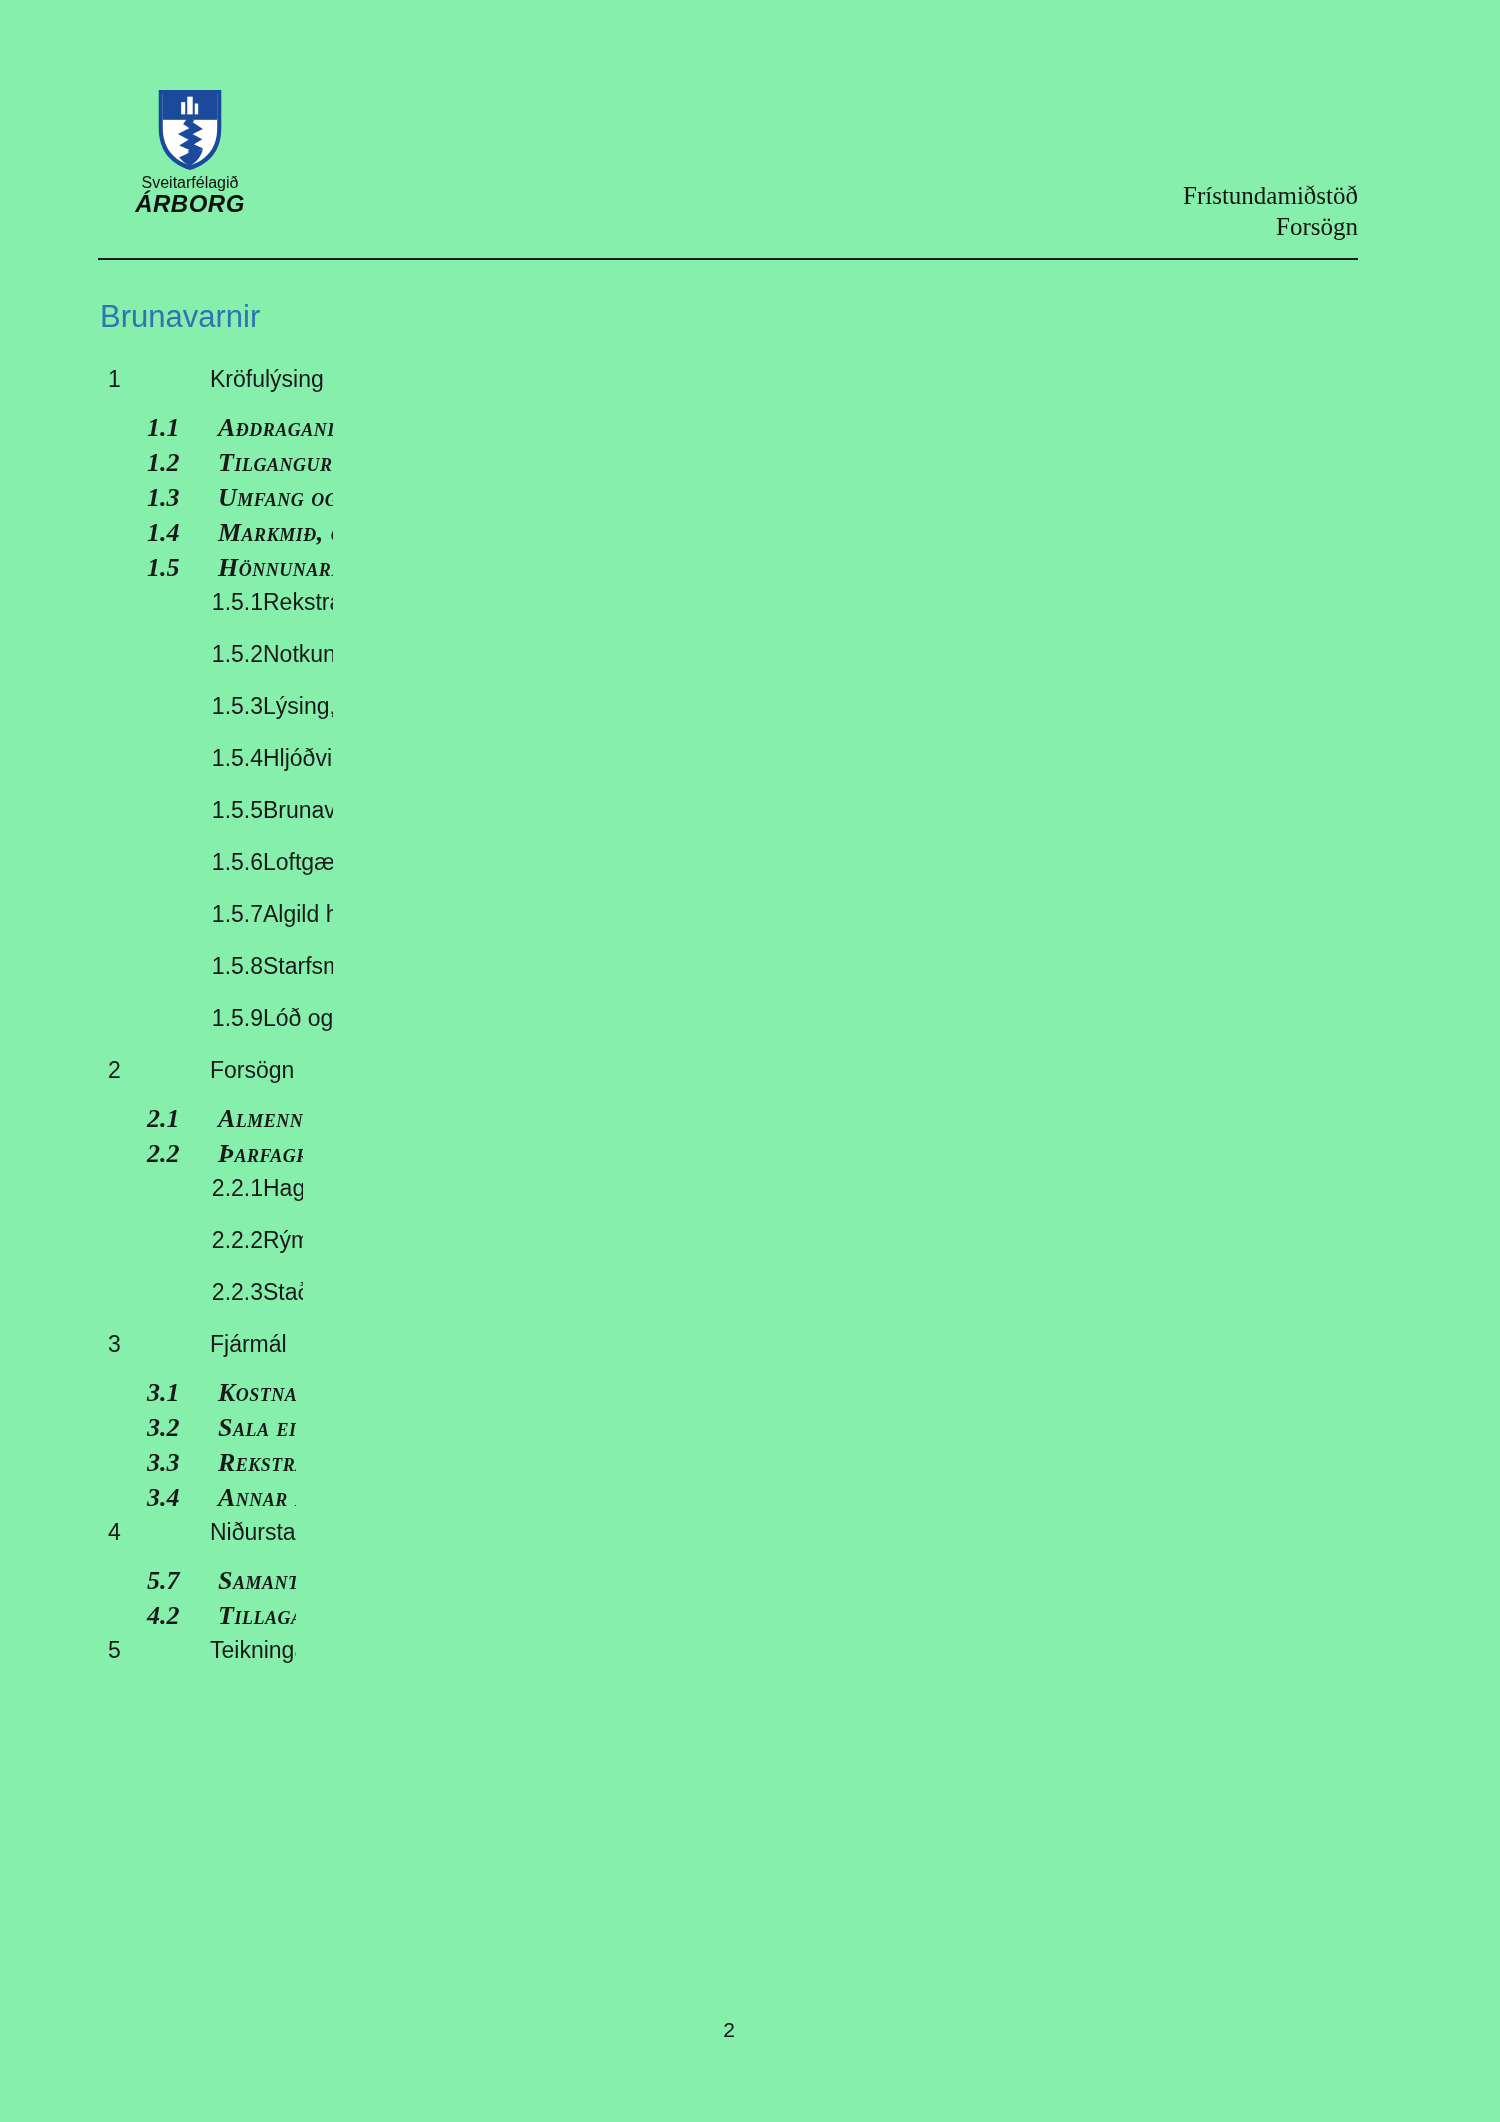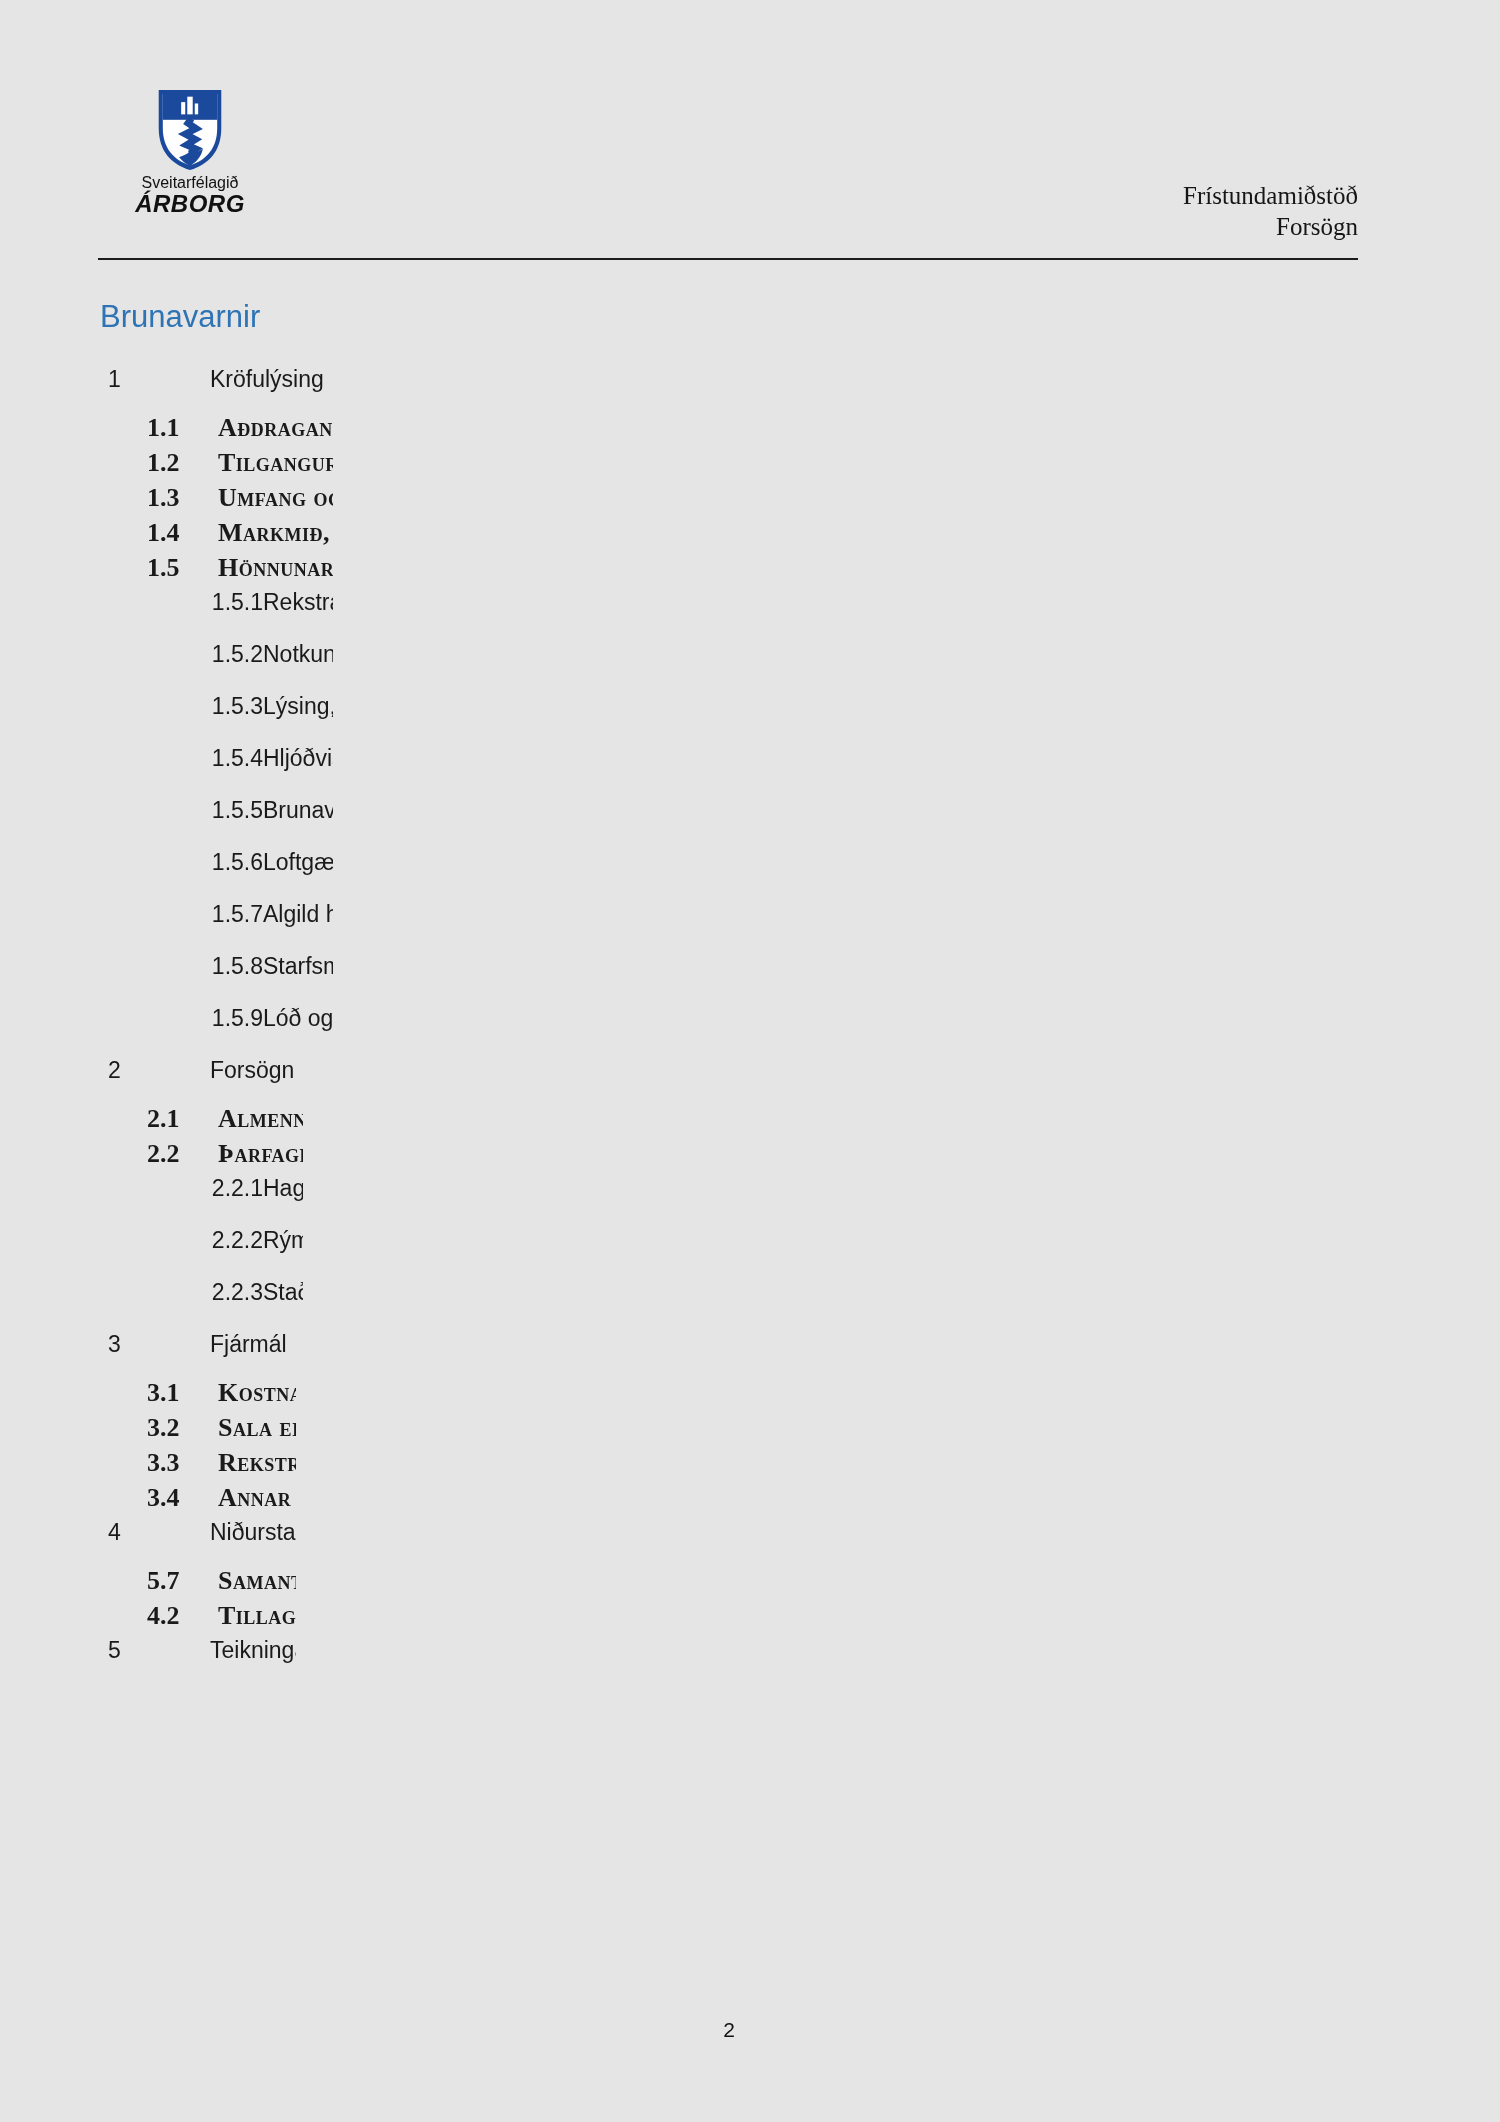--- a/index.html
+++ b/index.html
@@ -3,21 +3,21 @@
 <meta charset="utf-8">
 <style>
   :root{
     --heading-blue:#2E74B5;
     --logo-blue:#1B4A9C;
     --ink:#1a1a1a;
   }
   *{box-sizing:border-box;}
   html,body{margin:0;padding:0;}
   body{background:#ffffff;font-family:"Liberation Sans",sans-serif;color:var(--ink);}
-  .page{position:relative;width:1500px;height:2122px;background:#e5e5e5;overflow:hidden;}
+  .page{position:relative;width:1500px;height:2122px;background:#86efac;overflow:hidden;}
 
   
   .logo{position:absolute;left:132px;top:88px;width:116px;text-align:center;}
   .crest{display:block;margin:0 auto;}
   .logo-line1{font-size:16px;line-height:18px;margin-top:2px;color:#111;}
   .logo-line2{font-size:24px;line-height:24px;font-weight:bold;letter-spacing:.5px;color:#111;font-style:italic;}
 
   .header-right{position:absolute;right:142px;top:180px;text-align:right;
     font-family:"Liberation Serif",serif;font-size:25px;line-height:31px;color:#161616;}
 
@@ -41,21 +41,21 @@
   .lvl1 .num{margin-left:8px;width:102px;}
 
   
   .lvl2{font-family:"Liberation Serif",serif;font-size:26px;font-weight:bold;}
   .lvl2 .num{margin-left:47px;width:71px;}
   .lvl2 .title{font-variant:small-caps;letter-spacing:.5px;}
   .lvl2 .dots{margin:0 5px 0 6px;
     background-image:radial-gradient(circle at 4px 24px,#000 2px,transparent 2.35px);
     background-size:8.2px 35px;}
   .lvl2 .page{padding-right:0;}
-  .lvl2{padding-right:38px;}
+  .lvl2{padding-right:38px;font-style:italic;}
 
   
   .lvl3{font-size:23px;margin-bottom:17px;}
   .lvl3 .num{margin-left:62px;width:101px;text-align:right;}
 
   
   .footer{position:absolute;left:100px;top:2018px;width:1258px;text-align:center;
     font-size:21px;color:#111;}
 </style>
 </head>

